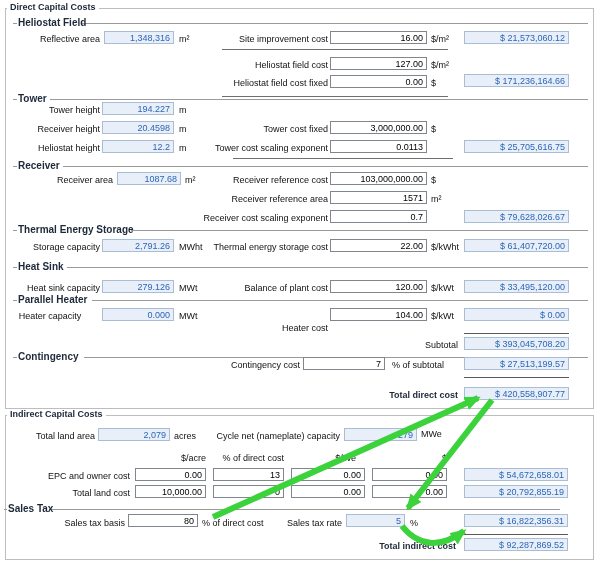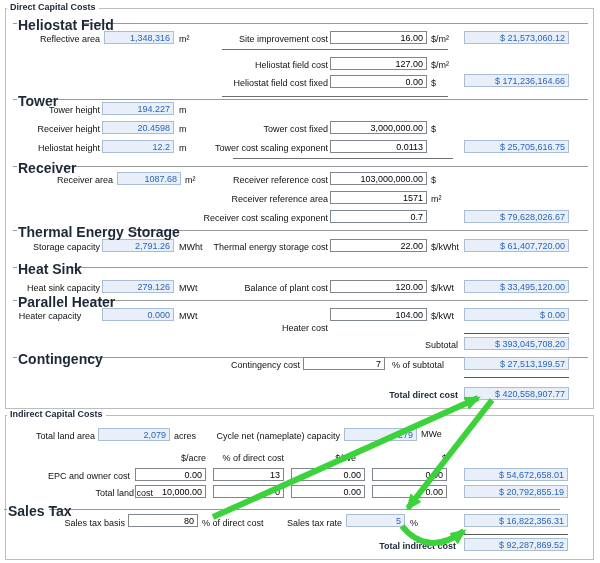--- a/index.html
+++ b/index.html
@@ -1,21 +1,21 @@
 <!DOCTYPE html>
 <html><head>
 <meta charset="utf-8">
 <style>
   html,body{margin:0;padding:0;background:#fff;}
   .screen{position:relative;width:600px;height:563px;background:#fff;overflow:hidden;
           font-family:"Liberation Sans",sans-serif;}
   .grp{position:absolute;border:1px solid #bdbdbd;background:transparent;}
   .gt{position:absolute;font-size:9px;font-weight:bold;color:#1d2838;background:#fff;
       padding:0 3px;white-space:nowrap;z-index:2;}
-  .st{position:absolute;font-size:14px;font-weight:bold;color:#1d2838;white-space:nowrap;z-index:2;}
+  .st{position:absolute;font-size:10px;font-weight:bold;color:#1d2838;white-space:nowrap;z-index:2;}
   .t{position:absolute;font-size:9px;color:#111;white-space:nowrap;z-index:2;}
   .r{text-align:right;}
   .b{font-weight:bold;color:#1d2838;}
   .ro,.inp{position:absolute;height:13px;line-height:12px;font-size:9px;text-align:right;
       padding:0 3px 0 2px;box-sizing:border-box;z-index:1;}
   .ro{background:#e8eff9;border:1px solid #a9bdd4;color:#2b66b8;}
   .inp{background:#fff;border:1px solid #7f868d;color:#000;}
   .hl{position:absolute;height:0;border-top:1px solid #9a9a9a;z-index:1;}
   .sum{position:absolute;height:0;border-top:1px solid #5a5a5a;z-index:1;}
   svg.arrows{position:absolute;left:0;top:0;z-index:5;pointer-events:none;}
@@ -172,21 +172,21 @@
   <span class="t r" style="left:256px;top:453px;width:100px;">$/We</span>
   <span class="t r" style="left:347px;top:453px;width:100px;">$</span>
 
   <span class="t r" style="left:0px;top:471px;width:130px;">EPC and owner cost</span>
   <div class="inp" style="left:135px;top:468px;width:71px;">0.00</div>
   <div class="inp" style="left:213px;top:468px;width:71px;">13</div>
   <div class="inp" style="left:291px;top:468px;width:74px;">0.00</div>
   <div class="inp" style="left:372px;top:468px;width:75px;">0.00</div>
   <div class="ro" style="left:464px;top:468px;width:104px;">$ 54,672,658.01</div>
 
-  <span class="t r" style="left:0px;top:488px;width:130px;padding-left:23px;">Total land cost</span>
+  <span class="t r" style="left:0px;top:488px;width:130px;">Total land cost</span>
   <div class="inp" style="left:135px;top:485px;width:71px;">10,000.00</div>
   <div class="inp" style="left:213px;top:485px;width:71px;">0</div>
   <div class="inp" style="left:291px;top:485px;width:74px;">0.00</div>
   <div class="inp" style="left:372px;top:485px;width:75px;">0.00</div>
   <div class="ro" style="left:464px;top:485px;width:104px;">$ 20,792,855.19</div>
 
   <div class="hl" style="left:4px;top:509px;width:3px;"></div>
   <span class="st" style="left:8px;top:503px;">Sales Tax</span>
   <div class="hl" style="left:49px;top:509px;width:511px;"></div>
 

